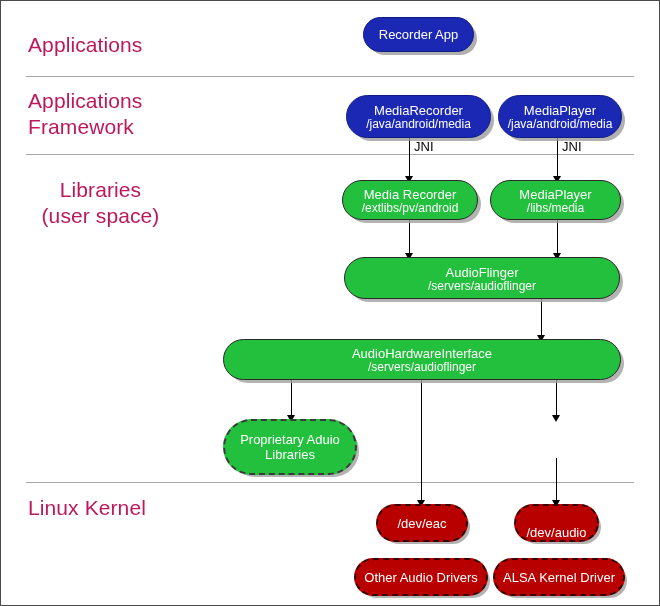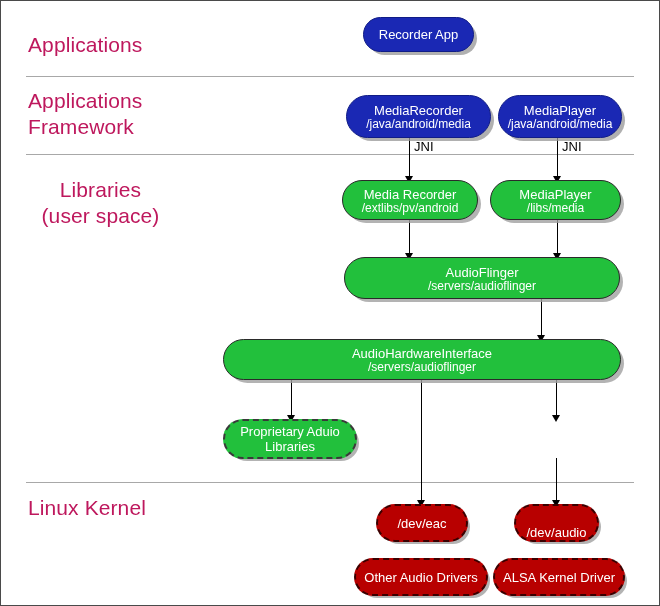--- a/index.html
+++ b/index.html
@@ -182,21 +182,21 @@
   <div class="node green" style="left:343px; top:256px; width:276px; height:42px;">
     <span class="title">AudioFlinger</span>
     <span class="sub">/servers/audioflinger</span>
   </div>
 
   <div class="node green" style="left:222px; top:338px; width:398px; height:41px;">
     <span class="title">AudioHardwareInterface</span>
     <span class="sub">/servers/audioflinger</span>
   </div>
 
-  <div class="node green-dashed" style="left:222px; top:418px; width:134px; height:40px;">
+  <div class="node green-dashed" style="left:222px; top:418px; width:134px; height:56px;">
     <span class="title">Proprietary Aduio</span>
     <span class="title">Libraries</span>
   </div>
 
 
   <div class="node red-dashed" style="left:375px; top:503px; width:92px; height:38px;text-align:right;">
     <span class="title">/dev/eac</span>
   </div>
 
   <div class="node red-dashed" style="left:513px; top:503px; width:85px; height:38px;justify-content:flex-end;">

